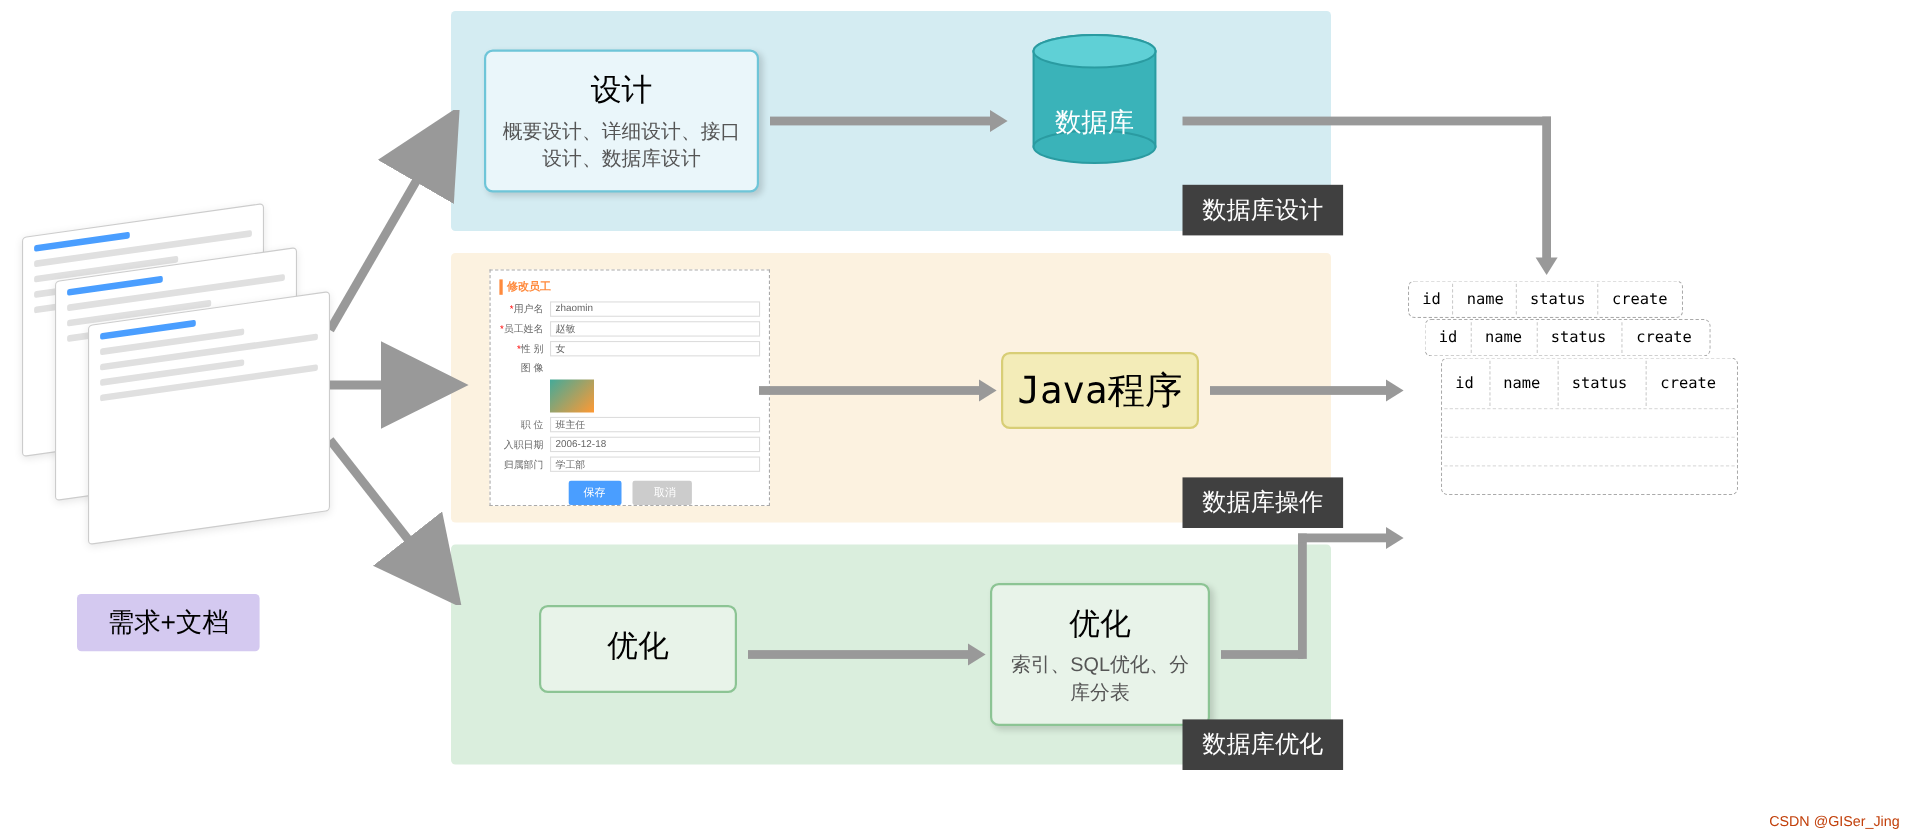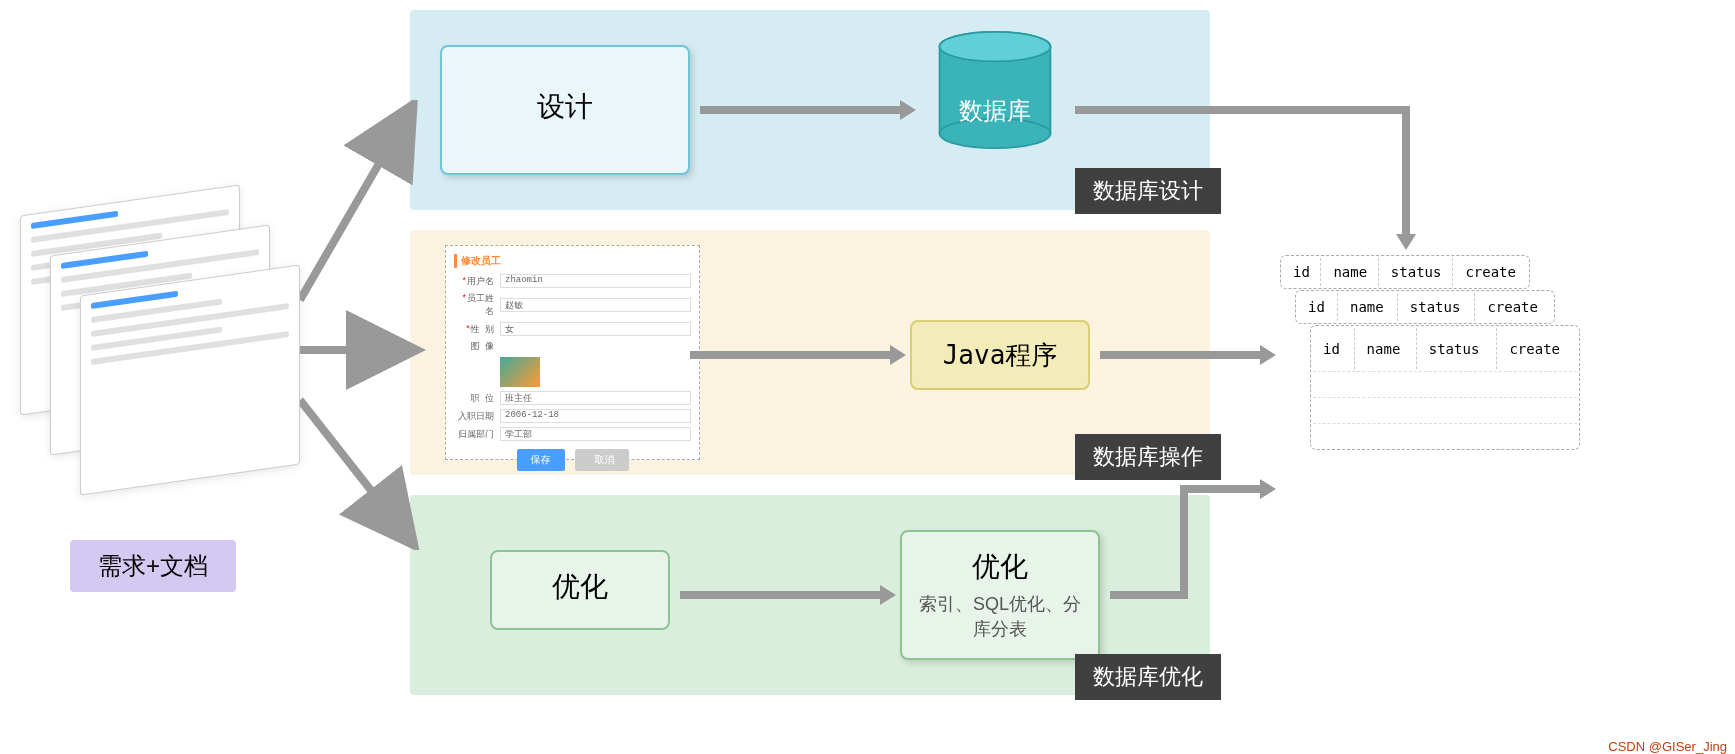--- a/index.html
+++ b/index.html
@@ -29,31 +29,31 @@
 .box-sub { font-size: 18px; color: #555; line-height: 1.4; }
 
 .design-box { left: 440px; top: 45px; width: 250px; height: 130px; background: #eaf6fa; border: 2px solid #6ec5d8; box-shadow: 3px 3px 6px rgba(0,0,0,0.15); }
 
 .db-cylinder { position: absolute; left: 930px; top: 30px; width: 130px; height: 120px; }
 .db-cylinder svg { width: 100%; height: 100%; }
 .db-label { position: absolute; left: 930px; top: 95px; width: 130px; text-align: center; font-size: 24px; color: #fff; }
 
 .form-mock { position: absolute; left: 445px; top: 245px; width: 255px; height: 215px; background: #fff; border: 1px dashed #aaa; padding: 8px; font-size: 10px; }
 .form-title { color: #ff8a3d; font-weight: bold; border-left: 3px solid #ff8a3d; padding-left: 4px; margin-bottom: 6px; }
-.form-row { display: flex; align-items: center; margin: 4px 0; font-size: 9px; color: #666; font-family: Liberation Mono, monospace; }
+.form-row { display: flex; align-items: flex-end; margin: 4px 0; font-size: 9px; color: #666; }
 .form-row label { width: 40px; text-align: right; margin-right: 6px; }
 .form-row .input { flex: 1; border: 1px solid #ddd; height: 14px; padding: 0 4px; font-size: 9px; }
 .form-row .star { color: red; }
 .form-img { width: 40px; height: 30px; background: linear-gradient(135deg,#4a9,#f93); margin-left: 46px; }
 .form-btns { display: flex; gap: 10px; margin-top: 8px; justify-content: center; }
 .form-btn { padding: 4px 14px; font-size: 10px; border-radius: 2px; color: #fff; }
 .btn-primary { background: #4a9eff; }
 .btn-cancel { background: #ccc; padding-left: 20px; }
 
-.java-box { left: 910px; top: 320px; width: 180px; height: 70px; background: #f3ecb8; border: 2px solid #d8ce76; font-size: 26px; font-family: Menlo, Consolas, monospace; }
+.java-box { left: 910px; top: 320px; width: 180px; height: 70px; background: #f3ecb8; border: 2px solid #d8ce76; font-size: 34px; font-family: Menlo, Consolas, monospace; }
 
 .opt1-box { left: 490px; top: 550px; width: 180px; height: 80px; background: #e8f3e9; border: 2px solid #8cc494; font-size: 28px; }
 .opt2-box { left: 900px; top: 530px; width: 200px; height: 130px; background: #e8f3e9; border: 2px solid #8cc494; box-shadow: 3px 3px 6px rgba(0,0,0,0.15); }
 
 
 .badge { position: absolute; background: #404040; color: #fff; font-size: 22px; padding: 8px 18px; }
 .badge1 { left: 1075px; top: 168px; }
 .badge2 { left: 1075px; top: 434px; }
 .badge3 { left: 1075px; top: 654px; }
 
@@ -103,20 +103,21 @@
     </div>
 </div>
 <div class="left-label">需求+文档</div>
 
 <div class="panel panel-blue"></div>
 <div class="panel panel-orange"></div>
 <div class="panel panel-green"></div>
 
 <div class="box design-box">
   <div class="box-title">设计</div>
+  <div class="box-sub">概要设计、详细设计、接口设计、数据库设计</div>
 </div>
 
 <div class="db-cylinder">
   <svg viewBox="0 0 130 130">
     <ellipse cx="65" cy="18" rx="60" ry="16" fill="#46c0c6" stroke="#2a9ba1" stroke-width="2"></ellipse>
     <rect x="5" y="18" width="120" height="94" fill="#3ab3b9" stroke="#2a9ba1" stroke-width="2"></rect>
     <ellipse cx="65" cy="112" rx="60" ry="16" fill="#3ab3b9" stroke="#2a9ba1" stroke-width="2"></ellipse>
     <ellipse cx="65" cy="18" rx="60" ry="16" fill="#5fd0d6" stroke="#2a9ba1" stroke-width="2"></ellipse>
   </svg>
 </div>

